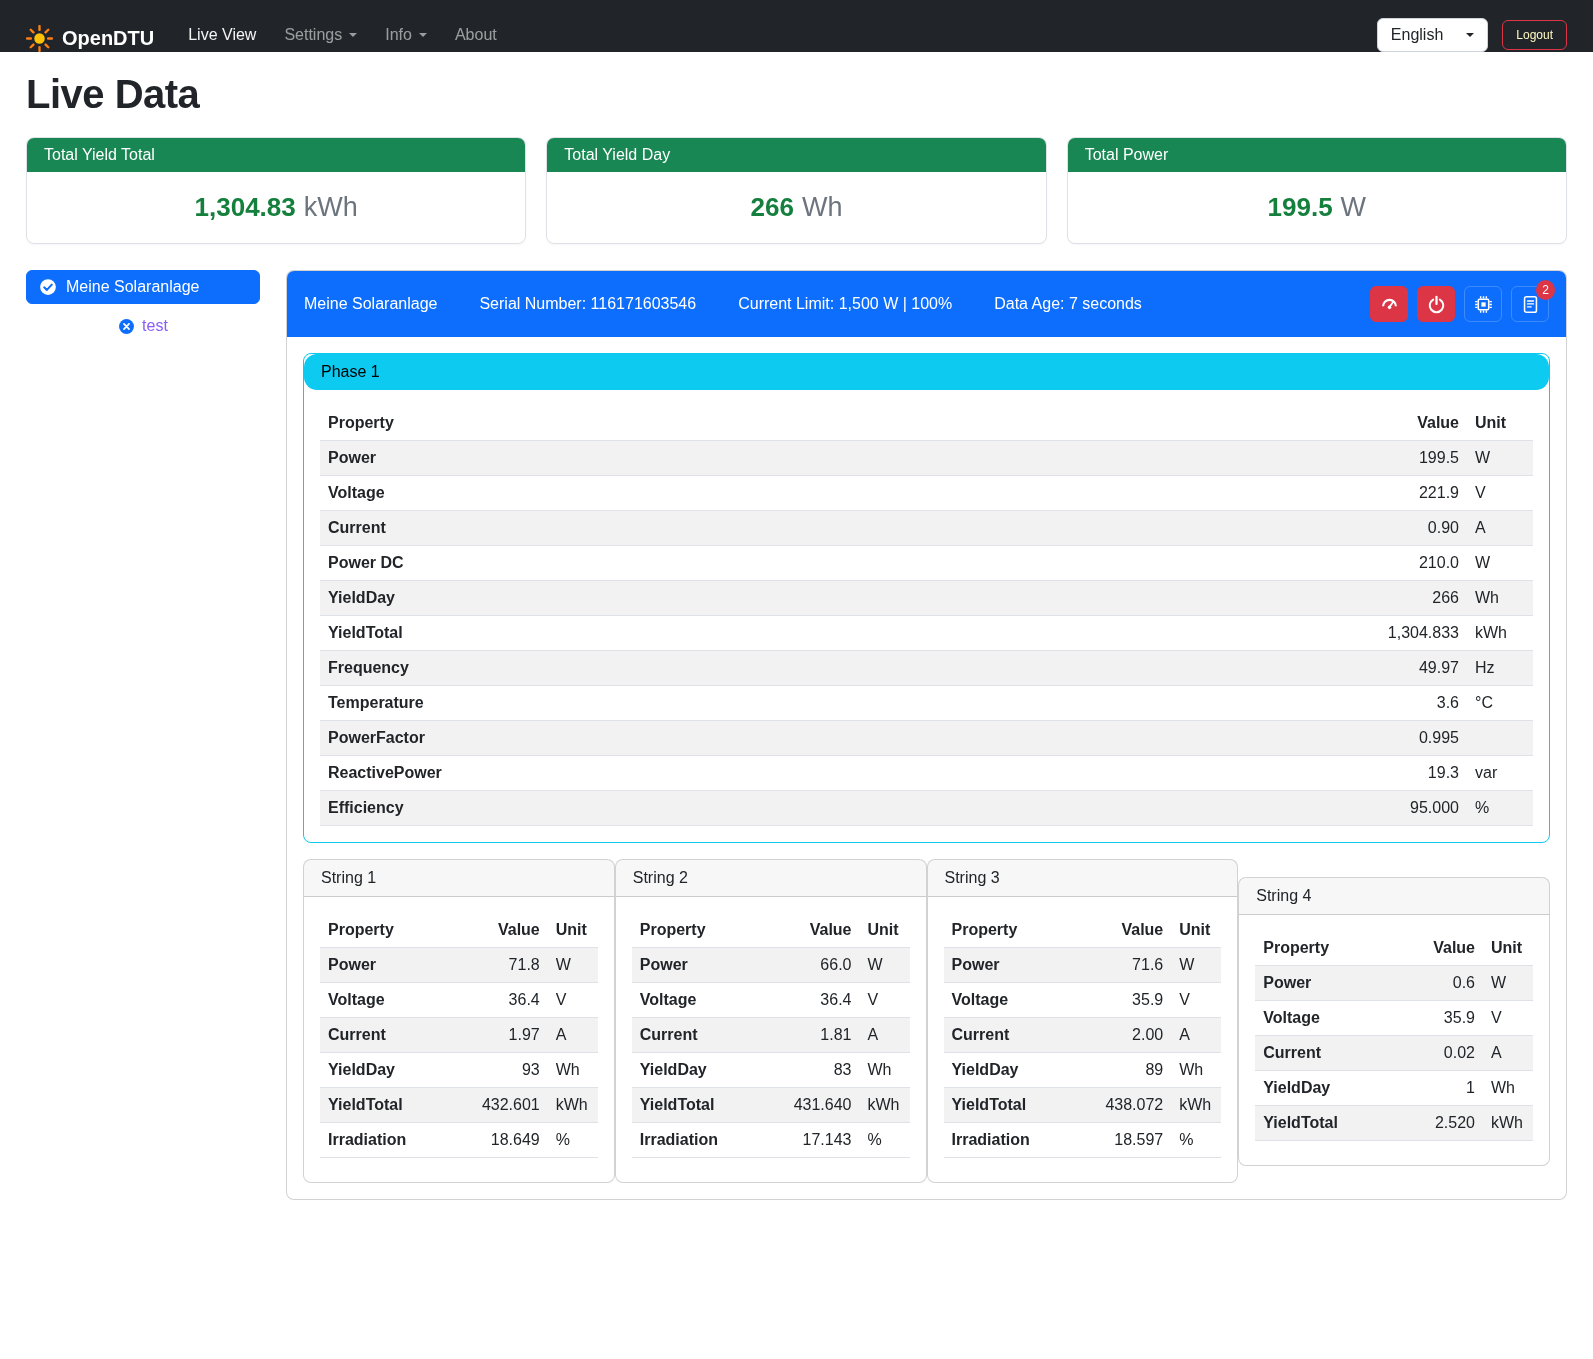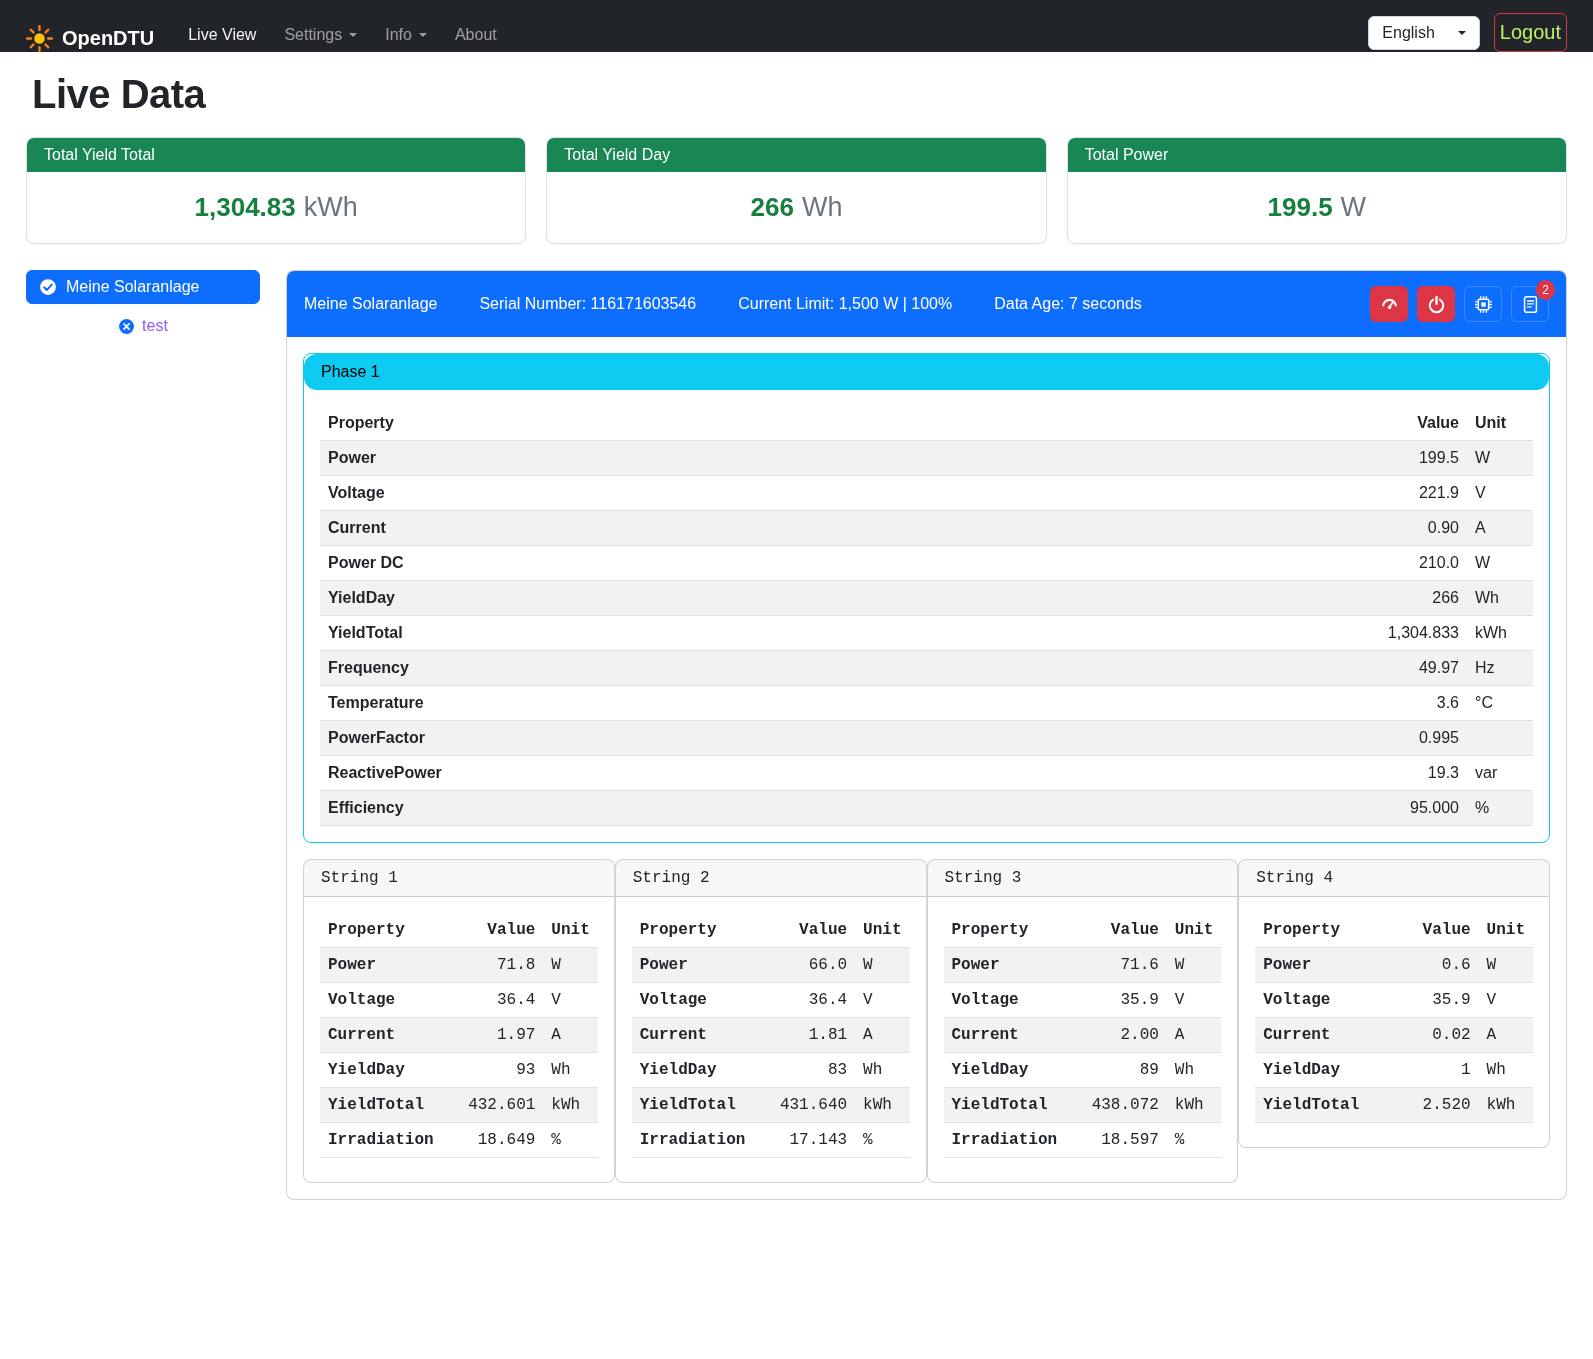--- a/index.html
+++ b/index.html
@@ -56,31 +56,31 @@
     padding: 7px 13px;
     display: flex;
     align-items: center;
     gap: 16px;
     cursor: pointer;
   }
   .lang-select .caret { border-top-color: #212529; }
   .logout-btn {
     background: transparent;
     border: 1px solid #dc3545;
-    color: #bef264;
+    color: #fef9c3;
     border-radius: 6px;
-    padding: 7px 5px;
-    font-size: 20px;
+    padding: 7px 13px;
+    font-size: 12px;
     font-family: inherit;
     cursor: pointer;
   }
 
   
   .container { padding: 14px 26px 30px 26px; }
-  h1.page-title { font-size: 40px; font-weight: 600; margin: 6px 0 20px 6px; letter-spacing: -0.5px; }
+  h1.page-title { font-size: 40px; font-weight: 600; margin: 6px 0 20px 0; letter-spacing: -0.5px; }
 
   
   .summary-row { display: flex; gap: 20px; margin-bottom: 26px; }
   .summary-card {
     flex: 1;
     border: 1px solid #dee2e6;
     border-radius: 8px;
     background: #fff;
     overflow: hidden;
     box-shadow: 0 1px 2px rgba(0,0,0,.04);
@@ -198,21 +198,21 @@
   .data-table thead th { font-weight: 700; }
   .data-table tbody th { font-weight: 700; }
   .data-table .val { text-align: right; }
   .data-table tbody tr:nth-child(odd) { background: rgba(0,0,0,.05); }
   .phase-table .val { width: 130px; }
   .phase-table .unit { width: 66px; }
   .string-table .val { width: 84px; }
   .string-table .unit { width: 50px; }
 
   
-  .strings-row { display: flex; gap: 0; align-items: flex-start; font-family: Liberation Mono, monospace; }
+  .strings-row { display: flex; gap: 0; align-items: center; }
   .string-card {
     flex: 1;
     border: 1px solid rgba(0,0,0,.175);
     border-radius: 8px;
     background: #fff;
     overflow: hidden;
   }
   .string-card .card-header {
     background: rgba(0,0,0,.03);
     border-bottom: 1px solid rgba(0,0,0,.175);

